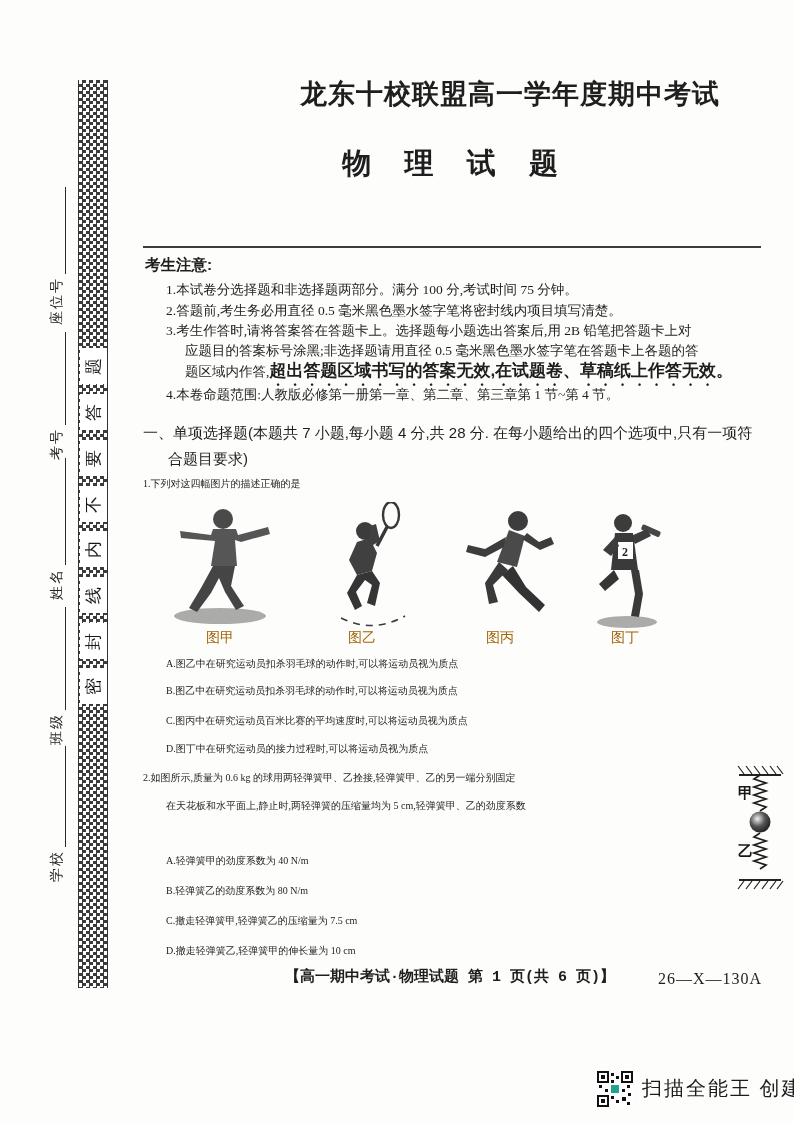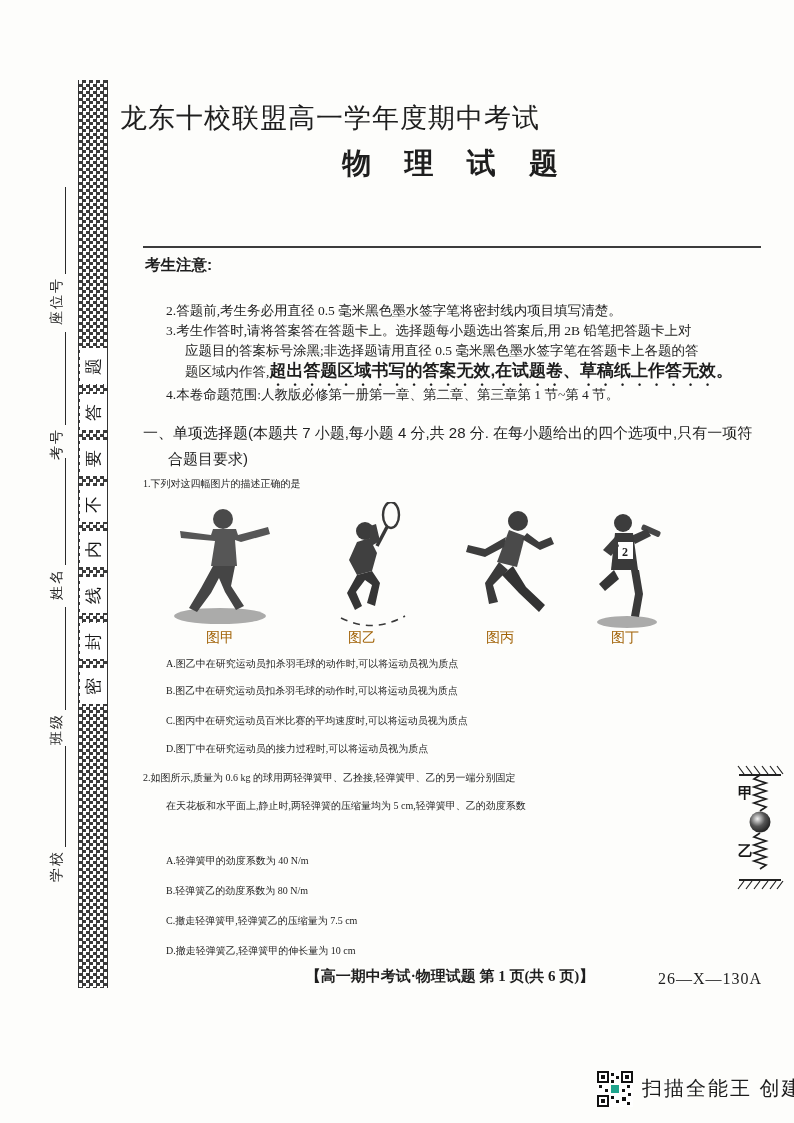--- a/index.html
+++ b/index.html
@@ -1,20 +1,20 @@
 <!DOCTYPE html>
 <html><head>
 <meta charset="utf-8">
 <style>
   html,body{margin:0;padding:0;background:#ffffff;}
   .page{position:relative;width:794px;height:1123px;background:#fdfdfb;overflow:hidden;
         font-family:"Liberation Serif",serif;color:#1e1e1e;}
   .abs{position:absolute;white-space:nowrap;}
   
-  .title1{left:120px;top:76px;width:600px;text-align:left;font-size:27px;font-weight:400;letter-spacing:1px;margin-top:24px;}
+  .title1{left:120px;top:76px;width:600px;text-align:right;font-size:27px;font-weight:700;letter-spacing:1px;}
   .title2{left:140px;top:144px;width:620px;text-align:center;font-size:29px;font-weight:700;letter-spacing:13px;text-indent:13px;}
   .rule{left:143px;top:246px;width:618px;height:2px;background:#3c3c3c;}
   .notice-h{left:145px;top:255px;font-size:15.5px;font-weight:700;font-family:"Liberation Sans",sans-serif;}
   .t13{font-size:13.5px;}
   .t15{font-size:10px;}
   .emdots{font-size:17px;font-weight:700;font-family:"Liberation Sans",sans-serif;
           -webkit-text-emphasis:filled dot;-webkit-text-emphasis-position:under right;
           text-emphasis:filled dot;text-emphasis-position:under right;}
   .sec-h{font-size:15px;font-weight:400;font-family:"Liberation Sans",sans-serif;}
   
@@ -25,21 +25,21 @@
   .strip{position:absolute;left:78px;top:80px;width:30px;height:908px;box-sizing:border-box;
          border-left:1.5px solid #333;border-right:1.5px solid #333;background-color:#fff;
          background-image:conic-gradient(#3b3b3b 25%,transparent 0 50%,#3b3b3b 0 75%,transparent 0);
          background-size:7px 7px;}
   .strip-char{position:absolute;left:80px;width:27px;height:36px;background:#fff;display:flex;
               align-items:center;justify-content:center;font-size:17px;color:#171717;}
   .strip-char span{display:block;transform:rotate(-90deg);}
   
   .fig-label{position:absolute;top:629px;width:64px;text-align:center;font-size:14px;color:#a16207;}
   .footer-c{left:140px;top:967px;width:620px;text-align:center;font-size:15px;font-weight:700;
-            font-family:Liberation Serif, serif;}
+            font-family:Liberation Mono, monospace;}
   .footer-code{left:658px;top:970px;font-size:16px;letter-spacing:1px;}
   .scanner-t{left:642px;top:1075px;font-size:20px;font-family:"Liberation Sans",sans-serif;
              font-weight:500;letter-spacing:2px;color:#1c1c1c;}
 </style>
 </head>
 <body>
 
 <div class="page">
 
   <div class="strip"></div>
@@ -88,20 +88,21 @@
   <div class="vfield" style="left:44px;top:882px;width:136px">
     <span class="vlabel">学校</span>
     <span class="vblank"></span>
   </div>
 
   <div class="abs title1">龙东十校联盟高一学年度期中考试</div>
   <div class="abs title2">物 理 试 题</div>
   <div class="abs rule"></div>
 
   <div class="abs notice-h">考生注意:</div>
+  <div class="abs t13" style="left:166px;top:281px">1.本试卷分选择题和非选择题两部分。满分 100 分,考试时间 75 分钟。</div>
   <div class="abs t13" style="left:166px;top:302px">2.答题前,考生务必用直径 0.5 毫米黑色墨水签字笔将密封线内项目填写清楚。</div>
   <div class="abs t13" style="left:166px;top:322px">3.考生作答时,请将答案答在答题卡上。选择题每小题选出答案后,用 2B 铅笔把答题卡上对</div>
   <div class="abs t13" style="left:185px;top:342px">应题目的答案标号涂黑;非选择题请用直径 0.5 毫米黑色墨水签字笔在答题卡上各题的答</div>
   <div class="abs t13" style="left:185px;top:359px">
     <span>题区域内作答,</span><span class="emdots">超出答题区域书写的答案无效,在试题卷、草稿纸上作答无效。</span>
   </div>
   <div class="abs t13" style="left:166px;top:386px">4.本卷命题范围:人教版必修第一册第一章、第二章、第三章第 1 节~第 4 节。</div>
 
   <div class="abs sec-h" style="left:143px;top:424px">一、单项选择题(本题共 7 小题,每小题 4 分,共 28 分. 在每小题给出的四个选项中,只有一项符</div>
   <div class="abs sec-h" style="left:168px;top:450px">合题目要求)</div>

